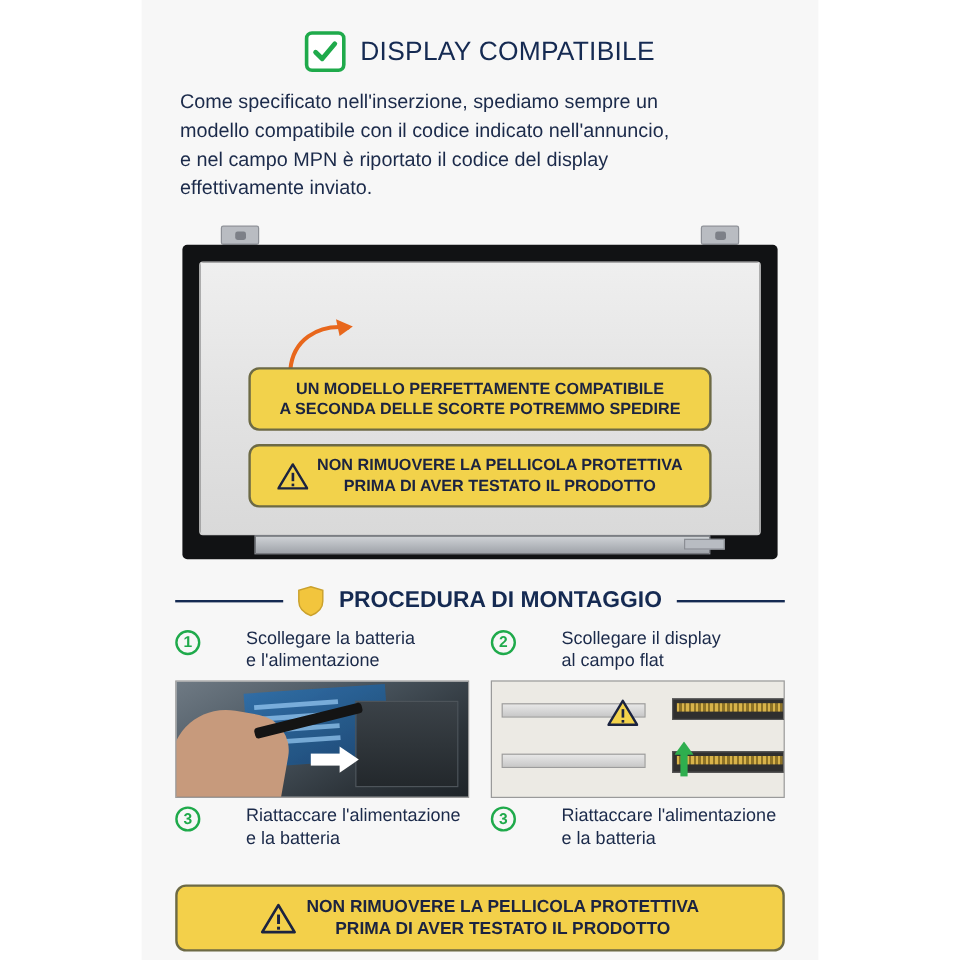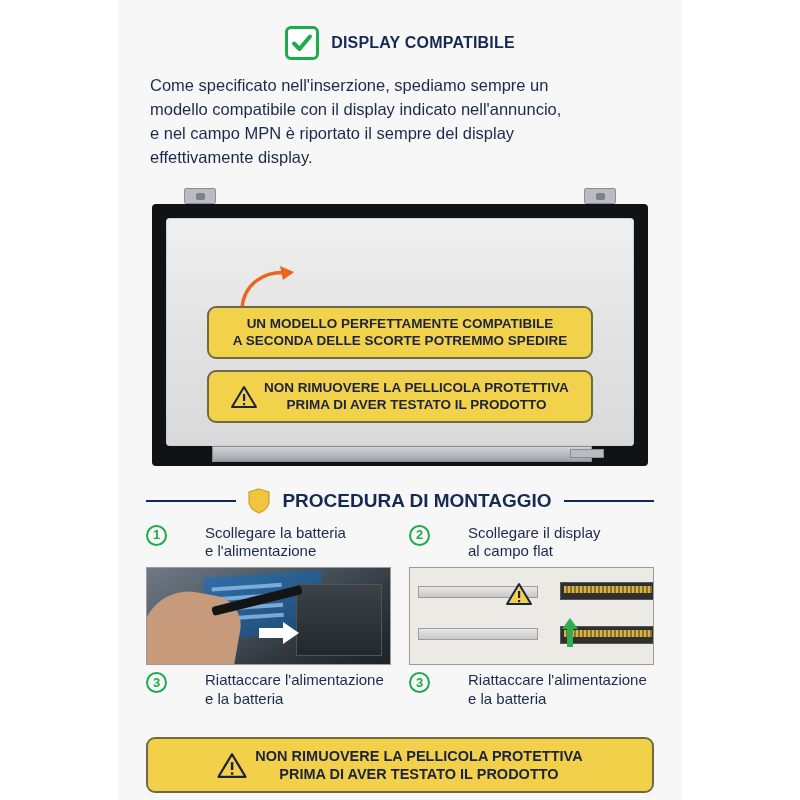--- a/index.html
+++ b/index.html
@@ -39,22 +39,22 @@
   .check-badge {
     width: 34px; height: 34px;
     border-radius: 6px;
     background: #ffffff;
     border: 3px solid #1faa4b;
     display: flex; align-items: center; justify-content: center;
     flex: none;
   }
   .check-badge svg { display:block; }
   .header-title {
-    font-size: 16px;
-    font-weight: bold;
+    font-size: 22px;
+    font-weight: normal;
     color: #152a52;
     letter-spacing: .2px;
   }
   .intro {
     margin-top: 14px;
     text-align: left;
     font-size: 16.5px;
     line-height: 1.45;
     color: #1b2a4a;
     padding: 0 4px;
@@ -310,23 +310,23 @@
       <span class="check-badge">
         <svg width="22" height="22" viewBox="0 0 22 22" aria-hidden="true">
           <path d="M3 11.5 L8.5 17 L19 4.5" fill="none" stroke="#1faa4b" stroke-width="4" stroke-linecap="round" stroke-linejoin="round"></path>
         </svg>
       </span>
       <span class="header-title">DISPLAY COMPATIBILE</span>
     </div>
 
     <div class="intro">
       <div>Come specificato nell'inserzione, spediamo sempre un</div>
-      <div>modello compatibile con il display indicato nell'annuncio,</div>
-      <div>e nel campo MPN è riportato il sempre del display</div>
-      <div>effettivamente display.</div>
+      <div>modello compatibile con il codice indicato nell'annuncio,</div>
+      <div>e nel campo MPN è riportato il codice del display</div>
+      <div>effettivamente inviato.</div>
     </div>
 
     <div class="display-wrap">
       <div class="tab left"></div>
       <div class="tab right"></div>
 
       <div class="screen-outer">
         <div class="screen-inner"></div>
         <div class="foot-strip"></div>
         <div class="foot-tab"></div>

